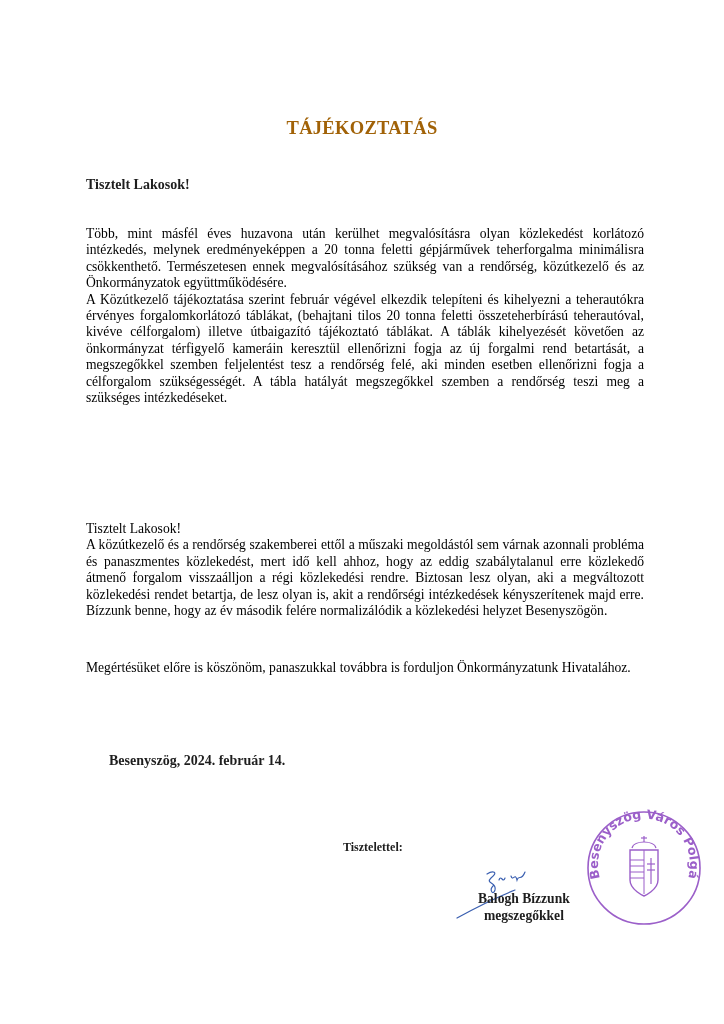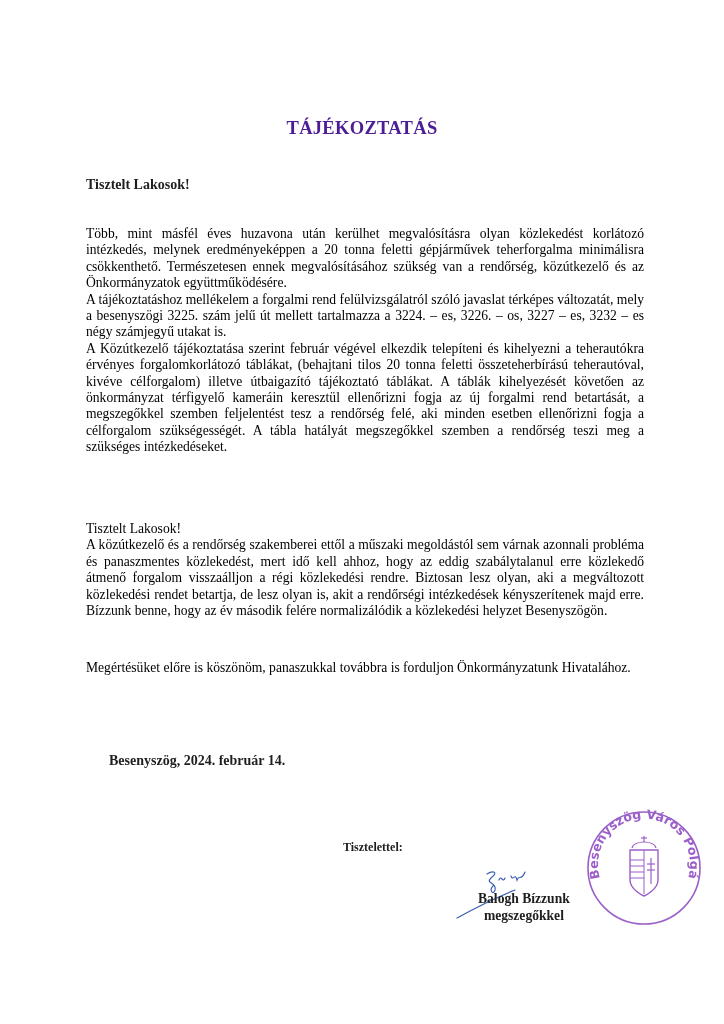--- a/index.html
+++ b/index.html
@@ -3,21 +3,21 @@
 <meta charset="utf-8">
 <style>
   html, body { margin: 0; padding: 0; background: #ffffff; }
   body {
     width: 724px; height: 1024px; position: relative; overflow: hidden;
     font-family: "Liberation Serif", "DejaVu Serif", serif;
     color: #1a1a1a;
   }
   .title {
     position: absolute; top: 118px; left: 0; width: 724px; text-align: center;
-    font-weight: bold; font-size: 18.5px; letter-spacing: 0.3px; color: #4c1d95;
+    font-weight: bold; font-size: 18.5px; letter-spacing: 0.3px; color: #a16207;
   }
   .salutation {
     position: absolute; left: 86px; font-size: 14px; font-weight: bold; color: #1e1e1e;
   }
   .salutation.top { top: 177px; }
   .block {
     position: absolute; left: 86px; width: 558px;
     font-size: 13.6px; line-height: 16.4px; text-align: justify; color: #000000;
   }
   .block p { margin: 0; }
@@ -44,21 +44,20 @@
 </style>
 </head>
 <body>
 
 <div class="title">TÁJÉKOZTATÁS</div>
 
 <div class="salutation top">Tisztelt Lakosok!</div>
 
 <div class="block block1">
   <p>Több, mint másfél éves huzavona után kerülhet megvalósításra olyan közlekedést korlátozó intézkedés, melynek eredményeképpen a 20 tonna feletti gépjárművek teherforgalma minimálisra csökkenthető.  Természetesen ennek megvalósításához szükség van a rendőrség, közútkezelő és az Önkormányzatok együttműködésére.</p>
-  <p>A tájékoztatáshoz mellékelem a forgalmi rend felülvizsgálatról szóló javaslat térképes változatát, mely a besenyszögi 3225. szám jelű út mellett tartalmazza a 3224. – es, 3226. – os, 3227 – es, 3232 – es négy számjegyű utakat is.</p>
   <p>A Közútkezelő tájékoztatása szerint február végével elkezdik telepíteni és kihelyezni a teherautókra érvényes forgalomkorlátozó táblákat, (behajtani tilos 20 tonna feletti összeteherbírású teherautóval, kivéve célforgalom) illetve útbaigazító tájékoztató táblákat. A táblák kihelyezését követően az önkormányzat térfigyelő kameráin keresztül ellenőrizni fogja az új forgalmi rend betartását, a megszegőkkel szemben feljelentést tesz a rendőrség felé, aki minden esetben ellenőrizni fogja a célforgalom szükségességét. A tábla hatályát megszegőkkel szemben a rendőrség teszi meg a szükséges intézkedéseket.</p>
 </div>
 
 <div class="block block2">
   <p class="plain-sal">Tisztelt Lakosok!</p>
   <p>A közútkezelő és a rendőrség szakemberei ettől a műszaki megoldástól sem várnak azonnali probléma és panaszmentes közlekedést, mert idő kell ahhoz, hogy az eddig szabálytalanul erre közlekedő átmenő forgalom visszaálljon a régi közlekedési rendre. Biztosan lesz olyan, aki a megváltozott közlekedési rendet betartja, de lesz olyan is, akit a rendőrségi intézkedések kényszerítenek majd erre. Bízzunk benne, hogy az év második felére normalizálódik a közlekedési helyzet Besenyszögön.</p>
 </div>
 
 <div class="block block3">
   <p>Megértésüket előre is köszönöm, panaszukkal továbbra is forduljon Önkormányzatunk Hivatalához.</p>

